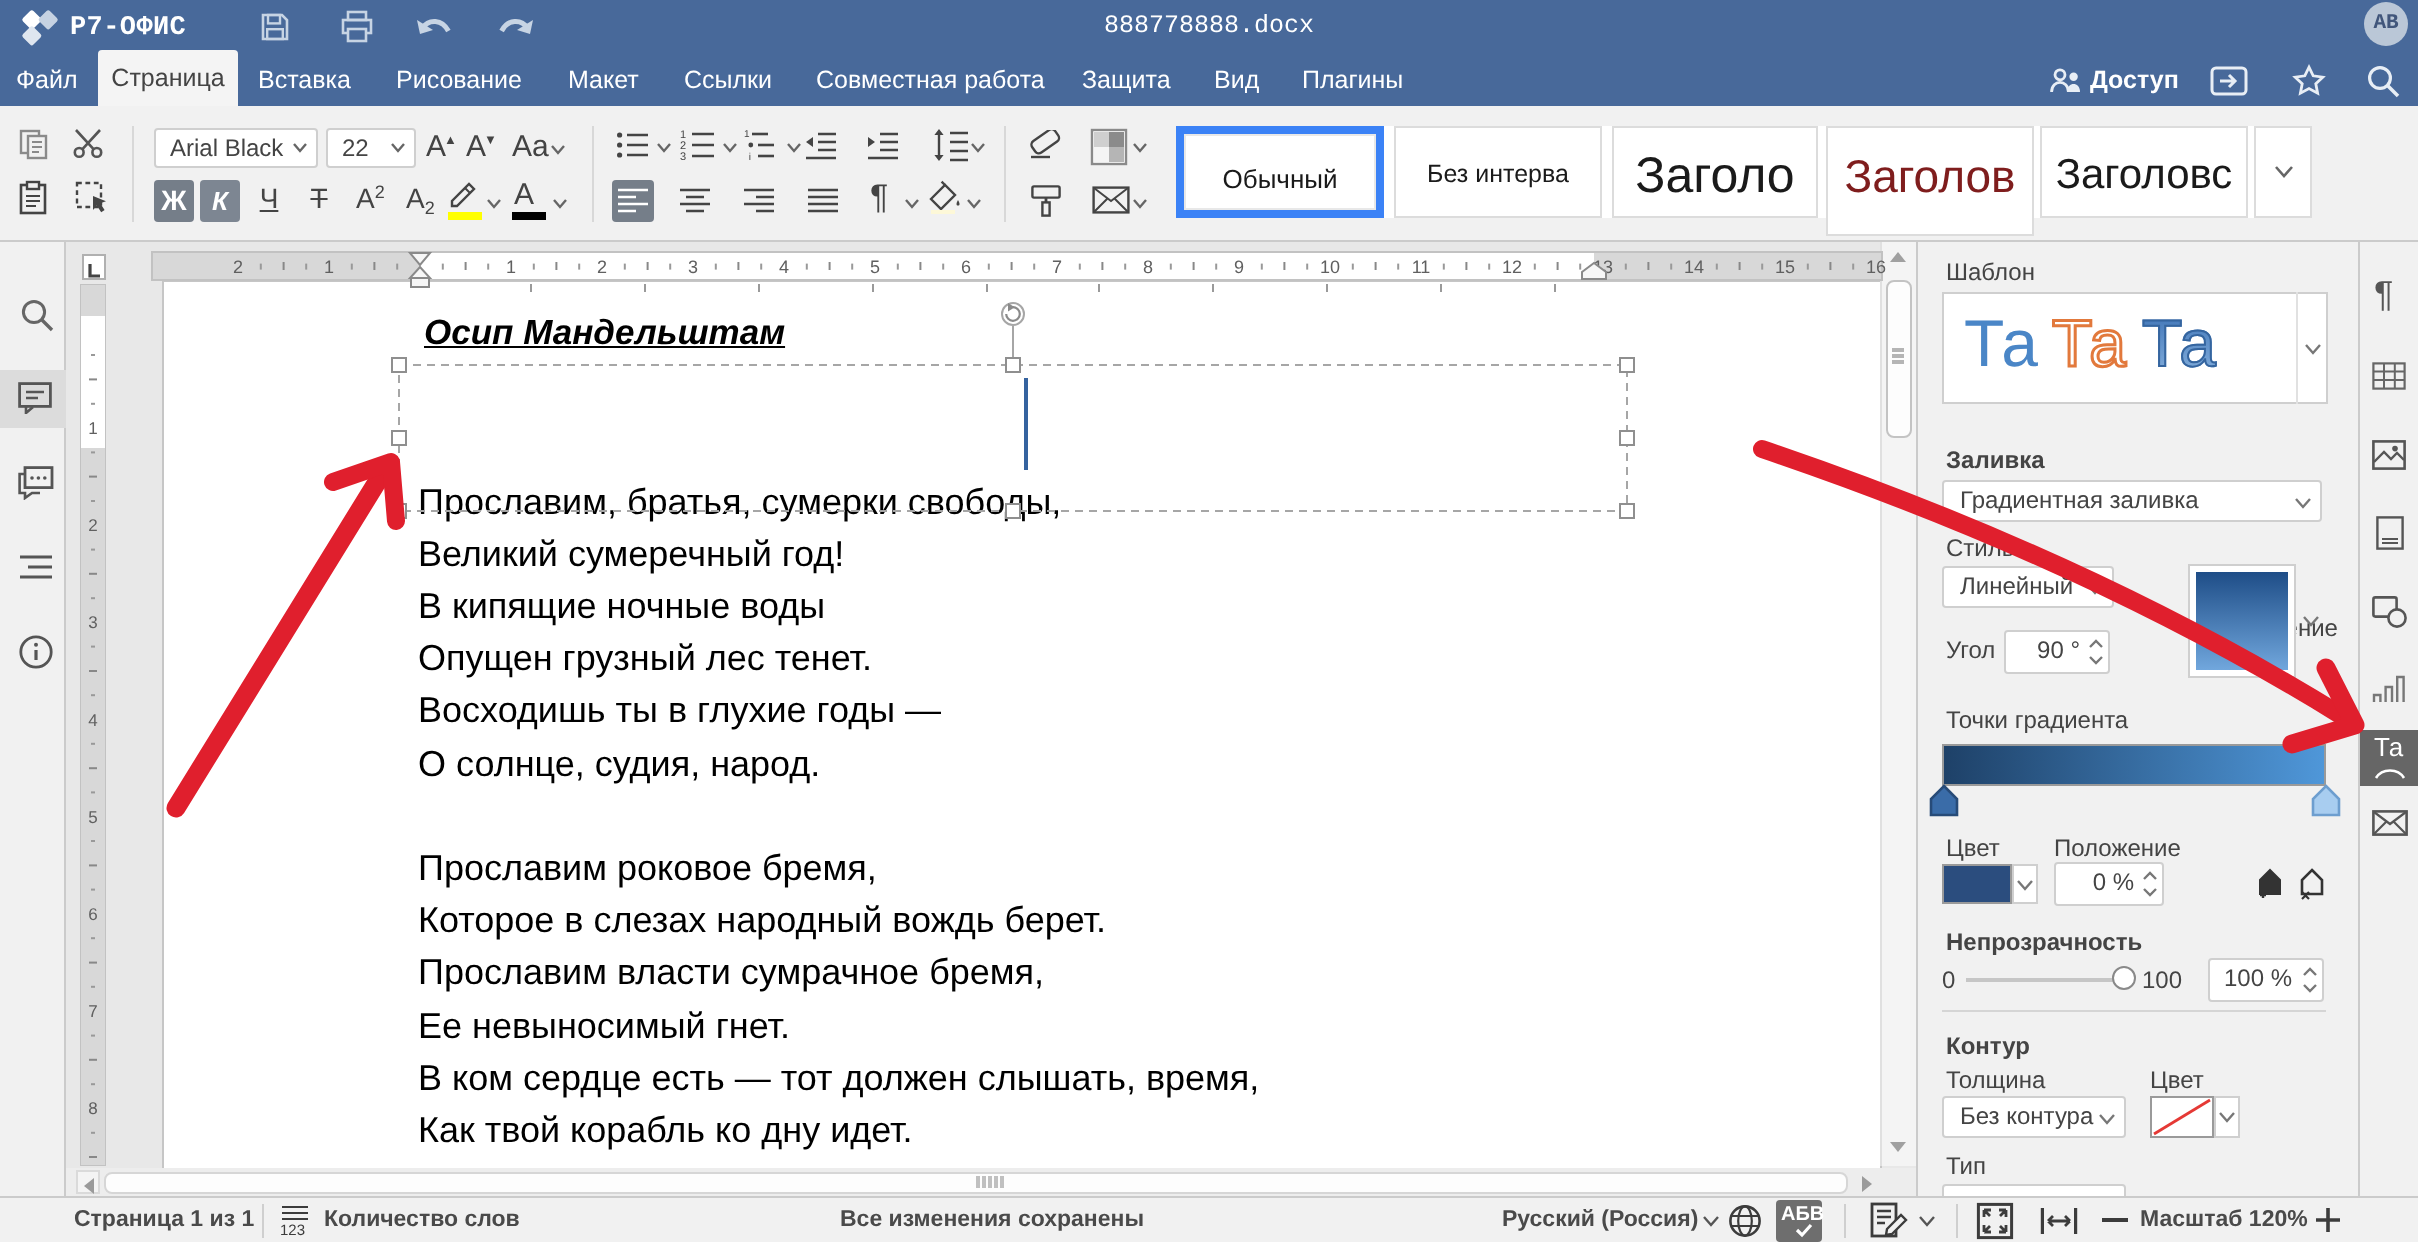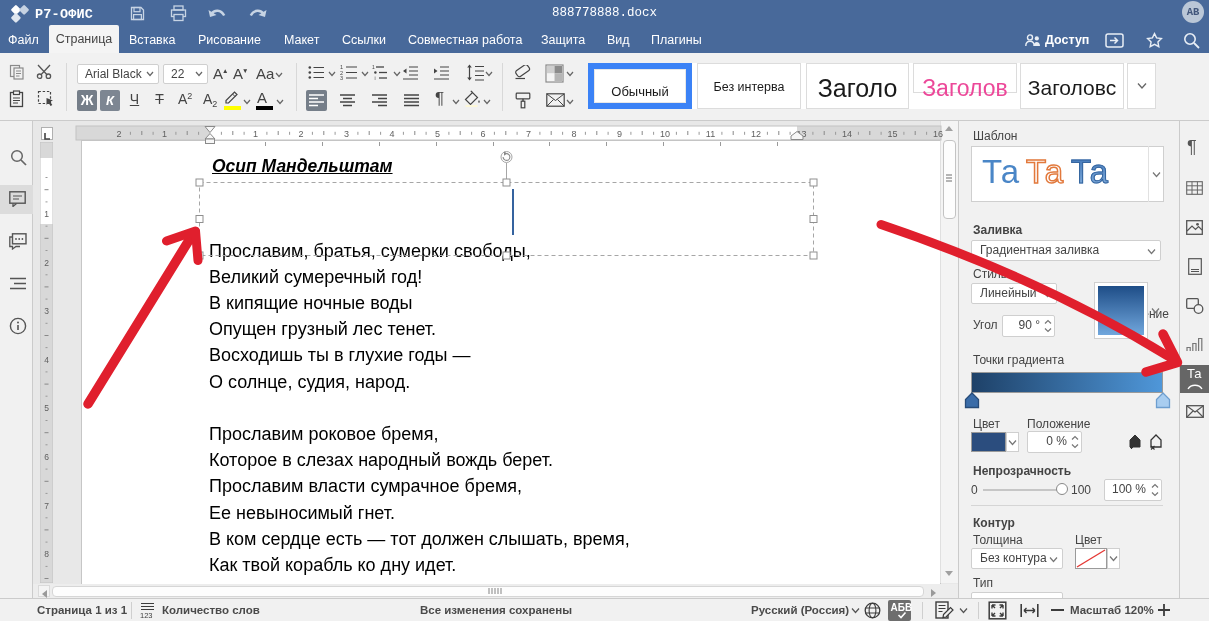--- a/index.html
+++ b/index.html
@@ -273,24 +273,24 @@
 
   <svg class="abs" style="left:546px;top:40px" width="19" height="14" viewBox="0 0 19 14">
     <rect x="0.8" y="0.8" width="17.4" height="12.4" fill="none" stroke="#444" stroke-width="1.2"></rect>
     <path d="M1 1 L9.5 7.5 L18 1 M1 13 L7.5 6.5 M18 13 L11.5 6.5" fill="none" stroke="#444" stroke-width="1"></path>
   </svg>
   <svg class="abs" style="left:566px;top:46px" width="8" height="6" viewBox="0 0 8 6">
       <path d="M1 1 L4 4.5 L7 1" fill="none" stroke="#666" stroke-width="1.2"></path>
     </svg>
 
   <div class="abs" style="left:588px;top:10px;width:568px;height:46px;background:#fff;"></div>
-  <div class="abs" style="left:588px;top:10px;width:104px;height:46px;background:#fff;border:6px solid #3b82f6;box-shadow:inset 0 0 0 1px #e8e8e8;color:#1a1a1a;font-size:13px;text-align:center;line-height:46px;">Обычный</div>
+  <div class="abs" style="left:588px;top:10px;width:104px;height:46px;background:#fff;border:4px solid #3b82f6;box-shadow:inset 0 0 0 1px #e8e8e8;color:#1a1a1a;font-size:13px;text-align:center;line-height:46px;">Обычный</div>
   <div class="abs" style="left:697px;top:10px;width:104px;height:46px;background:#fff;border:1px solid #dcdcdc;color:#1a1a1a;font-size:12.5px;text-align:center;line-height:46px;">Без интерва</div>
   <div class="abs" style="left:806px;top:10px;width:103px;height:46px;background:#fff;border:1px solid #dcdcdc;color:#1a1a1a;font-size:25px;text-align:center;line-height:48px;">Заголо</div>
-  <div class="abs" style="left:913px;top:10px;width:104px;height:30px;background:#fff;border:1px solid #dcdcdc;color:#ec4899;font-size:23px;text-align:center;line-height:48px;">Заголов</div>
+  <div class="abs" style="left:913px;top:10px;width:104px;height:55px;background:#fff;border:1px solid #dcdcdc;color:#7f1d1d;font-size:23px;text-align:center;line-height:48px;">Заголов</div>
   <div class="abs" style="left:1020px;top:10px;width:104px;height:46px;background:#fff;border:1px solid #dcdcdc;color:#1a1a1a;font-size:21px;text-align:center;line-height:48px;">Заголовс</div>
   <div class="abs" style="left:1127px;top:10px;width:29px;height:46px;background:#fff;border:1px solid #dcdcdc;"></div>
   <svg class="abs" style="left:1137px;top:29px" width="10" height="8" viewBox="0 0 10 8">
       <path d="M1 1.5 L5 6 L9 1.5" fill="none" stroke="#666" stroke-width="1.3"></path>
     </svg>
 </div>
 <div id="main">
   <div id="sidebar">
     <svg class="abs" style="left:10px;top:28px" width="17" height="17" viewBox="0 0 17 17">
       <circle cx="7" cy="7" r="5.3" fill="none" stroke="#666" stroke-width="1.5"></circle>

